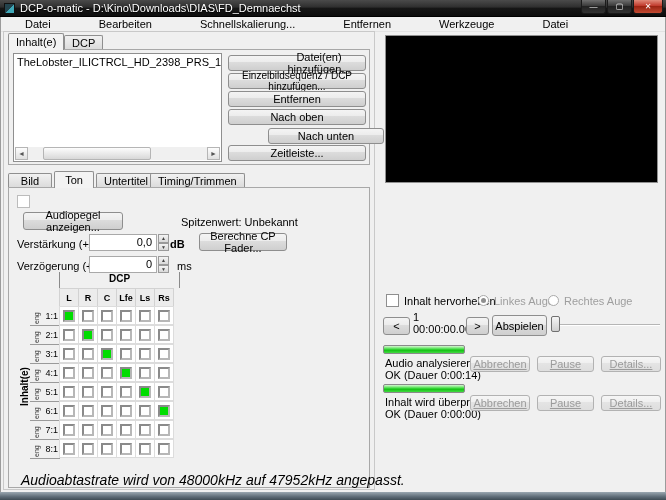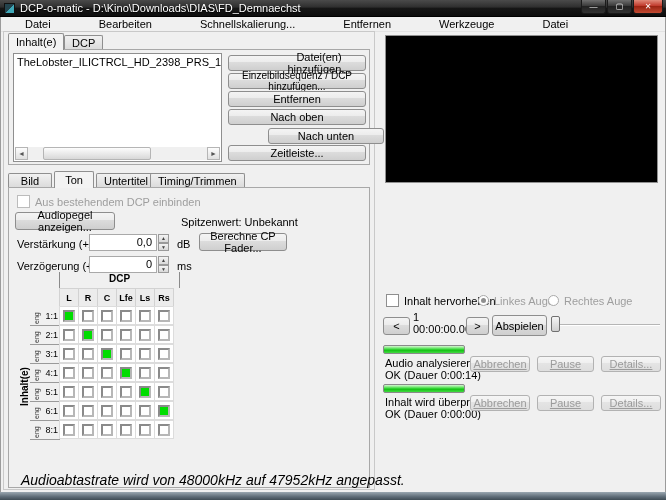--- a/index.html
+++ b/index.html
@@ -153,32 +153,31 @@
   </div>
 
   <div class="tab" style="left:8px;   top:173px; width:44px;">Bild</div>
   <div class="tab active" style="left:54px; top:173px; width:40px;">Ton</div>
   <div class="tab" style="left:96px;  top:173px;">Untertitel</div>
   <div class="tab" style="left:150px; top:173px;">Timing/Trimmen</div>
 
   <div class="tabpage" style="left:8px; top:187px; width:362px; height:301px;">
 
     <span class="checkbox disabled" style="position:absolute; left:8px; top:7px;"></span>
-    <span class="small-label dis-text" style="left:26px; top:8px;">Aus bestehendem DCP einbinden</span>
-
-    <div class="btn" style="left:6px; top:24px; width:100px; height:18px;">Audiopegel anzeigen...</div>
+
+    <div class="btn" style="left:14px; top:24px; width:100px; height:18px;">Audiopegel anzeigen...</div>
     <span class="small-label" style="left:172px; top:28px;">Spitzenwert: Unbekannt</span>
 
     <span class="small-label" style="left:8px; top:50px;">Verstärkung (+/-)</span>
     <div class="field" style="left:80px; top:46px; width:68px; height:17px;">0,0</div>
     <div class="spin" style="left:149px; top:46px; height:17px;">
         <div>▲</div>
         <div>▼</div>
       </div>
-    <span class="small-label" style="left:168px; top:50px;">dB</span>
+    <span class="small-label" style="left:161px; top:50px;font-weight:bold;">dB</span>
     <div class="btn" style="left:190px; top:45px; width:88px; height:18px;">Berechne CP Fader...</div>
 
     <span class="small-label" style="left:8px; top:72px;">Verzögerung (+/-)</span>
     <div class="field" style="left:80px; top:68px; width:68px; height:17px;">0</div>
     <div class="spin" style="left:149px; top:68px; height:17px;">
         <div>▲</div>
         <div>▼</div>
       </div>
     <span class="small-label" style="left:168px; top:72px;">ms</span>
 
@@ -336,20 +335,44 @@
             <div class="mbox"></div>
           </div>
           <div class="mcell">
             <div class="mbox on"></div>
           </div>
         </div>
         <div class="mrow">
           <div class="mlang">
             <span>eng</span>
           </div>
+          <div class="mch">7:1</div>
+          <div class="mcell">
+            <div class="mbox"></div>
+          </div>
+          <div class="mcell">
+            <div class="mbox"></div>
+          </div>
+          <div class="mcell">
+            <div class="mbox"></div>
+          </div>
+          <div class="mcell">
+            <div class="mbox"></div>
+          </div>
+          <div class="mcell">
+            <div class="mbox"></div>
+          </div>
+          <div class="mcell">
+            <div class="mbox"></div>
+          </div>
+        </div>
+        <div class="mrow">
+          <div class="mlang">
+            <span>eng</span>
+          </div>
           <div class="mch">8:1</div>
           <div class="mcell">
             <div class="mbox"></div>
           </div>
           <div class="mcell">
             <div class="mbox"></div>
           </div>
           <div class="mcell">
             <div class="mbox"></div>
           </div>

